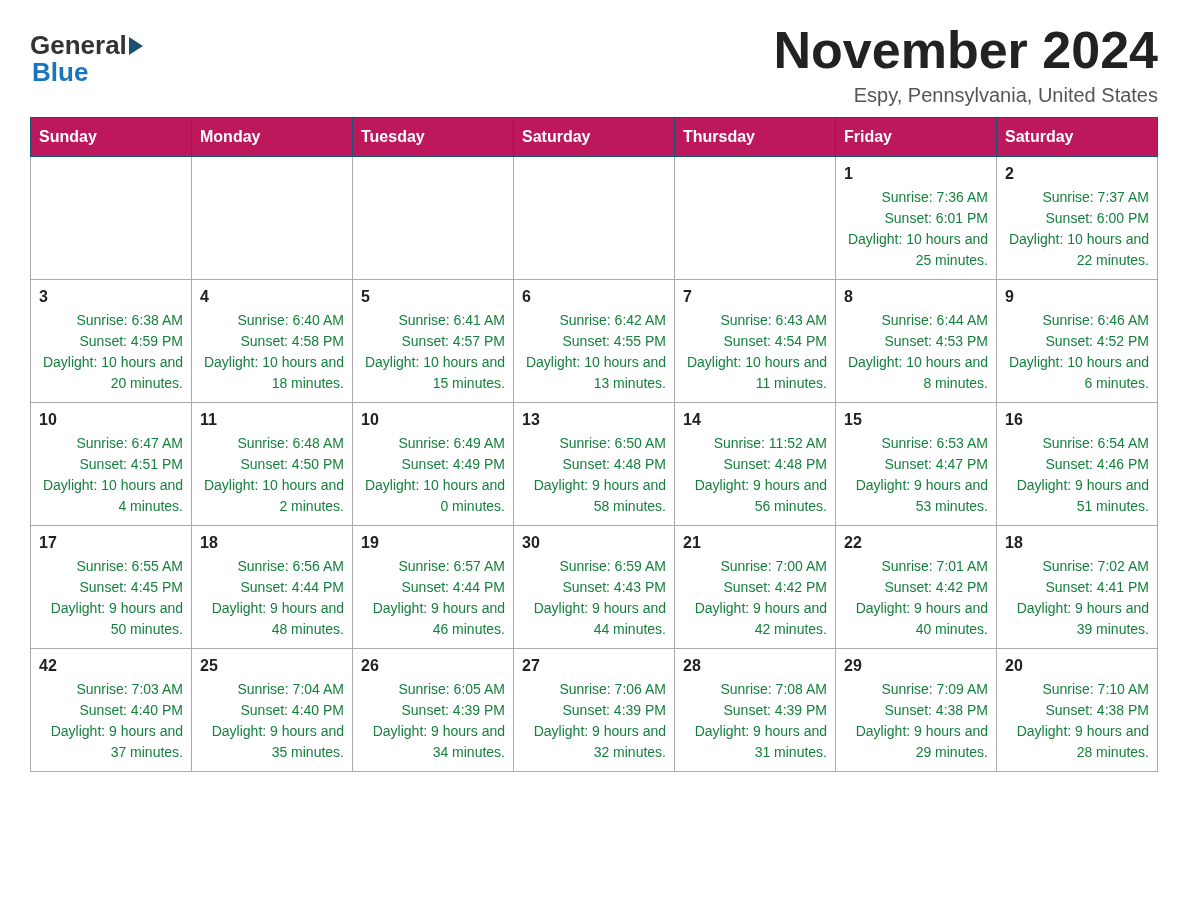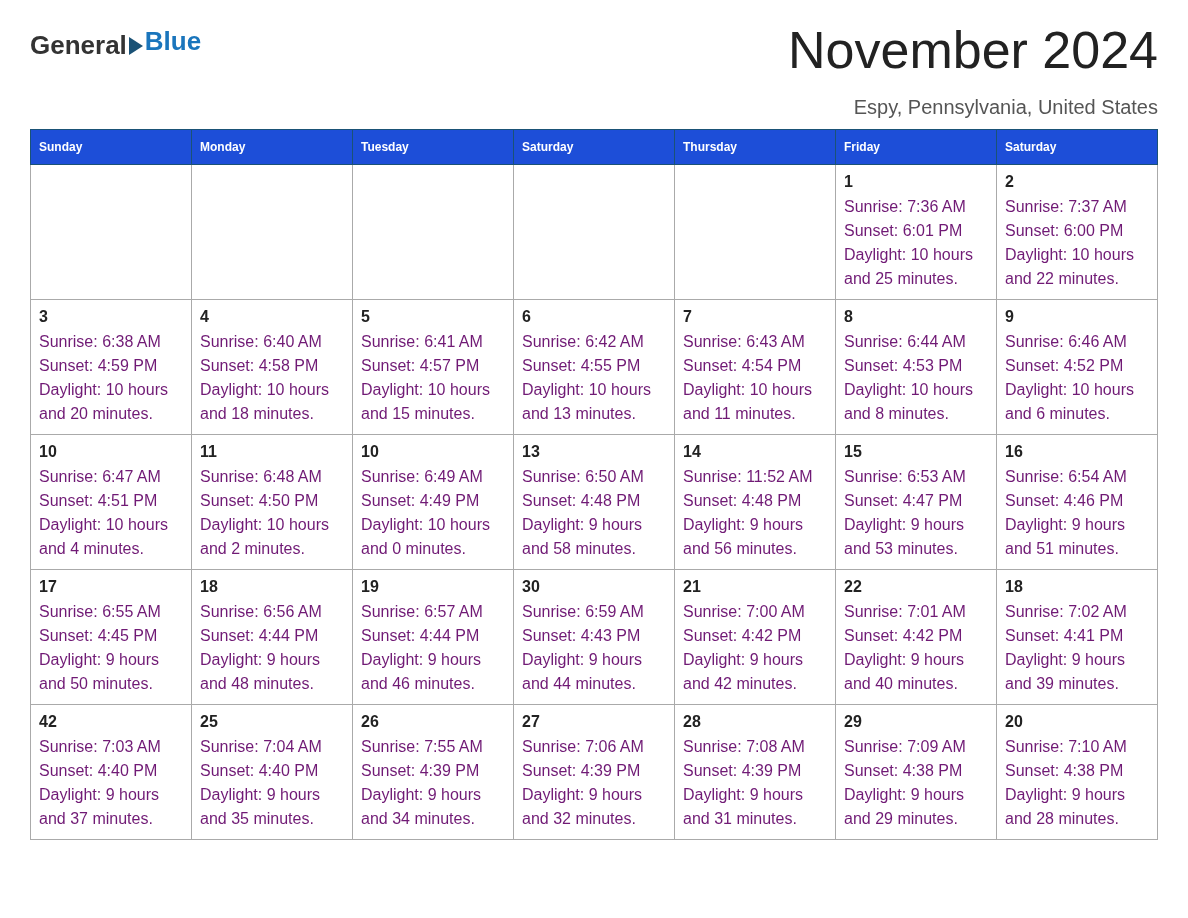--- a/index.html
+++ b/index.html
@@ -12,21 +12,21 @@
       min-height: 918px;
     }
     .header-top {
       display: flex;
       justify-content: space-between;
       align-items: flex-start;
       margin-bottom: 10px;
     }
     .logo {
       display: flex;
-      flex-direction: row;
+      flex-direction: column;
       align-items: flex-start;
       margin-top: 10px;
     }
     .logo-text-general {
       font-size: 26px;
       font-weight: bold;
       color: #333;
       display: flex;
       align-items: center;
     }
@@ -44,37 +44,37 @@
       font-weight: bold;
       color: #1a75bc;
       margin-top: -4px;
       margin-left: 2px;
     }
     .title-section {
       text-align: right;
     }
     .calendar-title {
       font-size: 52px;
-      font-weight: normal;
+      font-weight: bold;
       color: #222;
     }
     .calendar-subtitle {
       font-size: 20px;
       color: #555;
-      margin-top: 16px;
+      margin-top: 4px;
     }
     .calendar-table {
       width: 100%;
       border-collapse: collapse;
       margin-top: 10px;
     }
     .calendar-table thead tr th {
-      background-color: #1d4ed8;
+      background-color: #be185d;
       color: #ffffff;
-      font-size: 12px;
+      font-size: 16px;
       font-weight: bold;
       padding: 10px 8px;
       text-align: left;
       border: 1px solid #1a5276;
     }
     .calendar-table tbody tr td {
       border: 1px solid #aaa;
       vertical-align: top;
       padding: 8px;
       width: 14.28%;
@@ -82,23 +82,24 @@
       background: #fff;
     }
     .day-number {
       font-size: 16px;
       font-weight: bold;
       color: #222;
       display: block;
       margin-bottom: 4px;
     }
     .day-info {
-      font-size: 16px;
-      color: #701a75;
+      font-size: 14px;
+      color: #15803d;
       line-height: 1.5;
+      text-align: right;
     }
     .empty-cell {
       background: #f9f9f9;
     }
     .row-separator td {
       border-top: 2px solid #1a5276;
     }
   </style>
 </head>
 <body>
@@ -289,21 +290,21 @@
 Daylight: 9 hours and 37 minutes.</div>
         </td>
         <td>
           <span class="day-number">25</span>
           <div class="day-info">Sunrise: 7:04 AM
 Sunset: 4:40 PM
 Daylight: 9 hours and 35 minutes.</div>
         </td>
         <td>
           <span class="day-number">26</span>
-          <div class="day-info">Sunrise: 7:55 AM
+          <div class="day-info">Sunrise: 6:05 AM
 Sunset: 4:39 PM
 Daylight: 9 hours and 34 minutes.</div>
         </td>
         <td>
           <span class="day-number">27</span>
           <div class="day-info">Sunrise: 7:06 AM
 Sunset: 4:39 PM
 Daylight: 9 hours and 32 minutes.</div>
         </td>
         <td>

